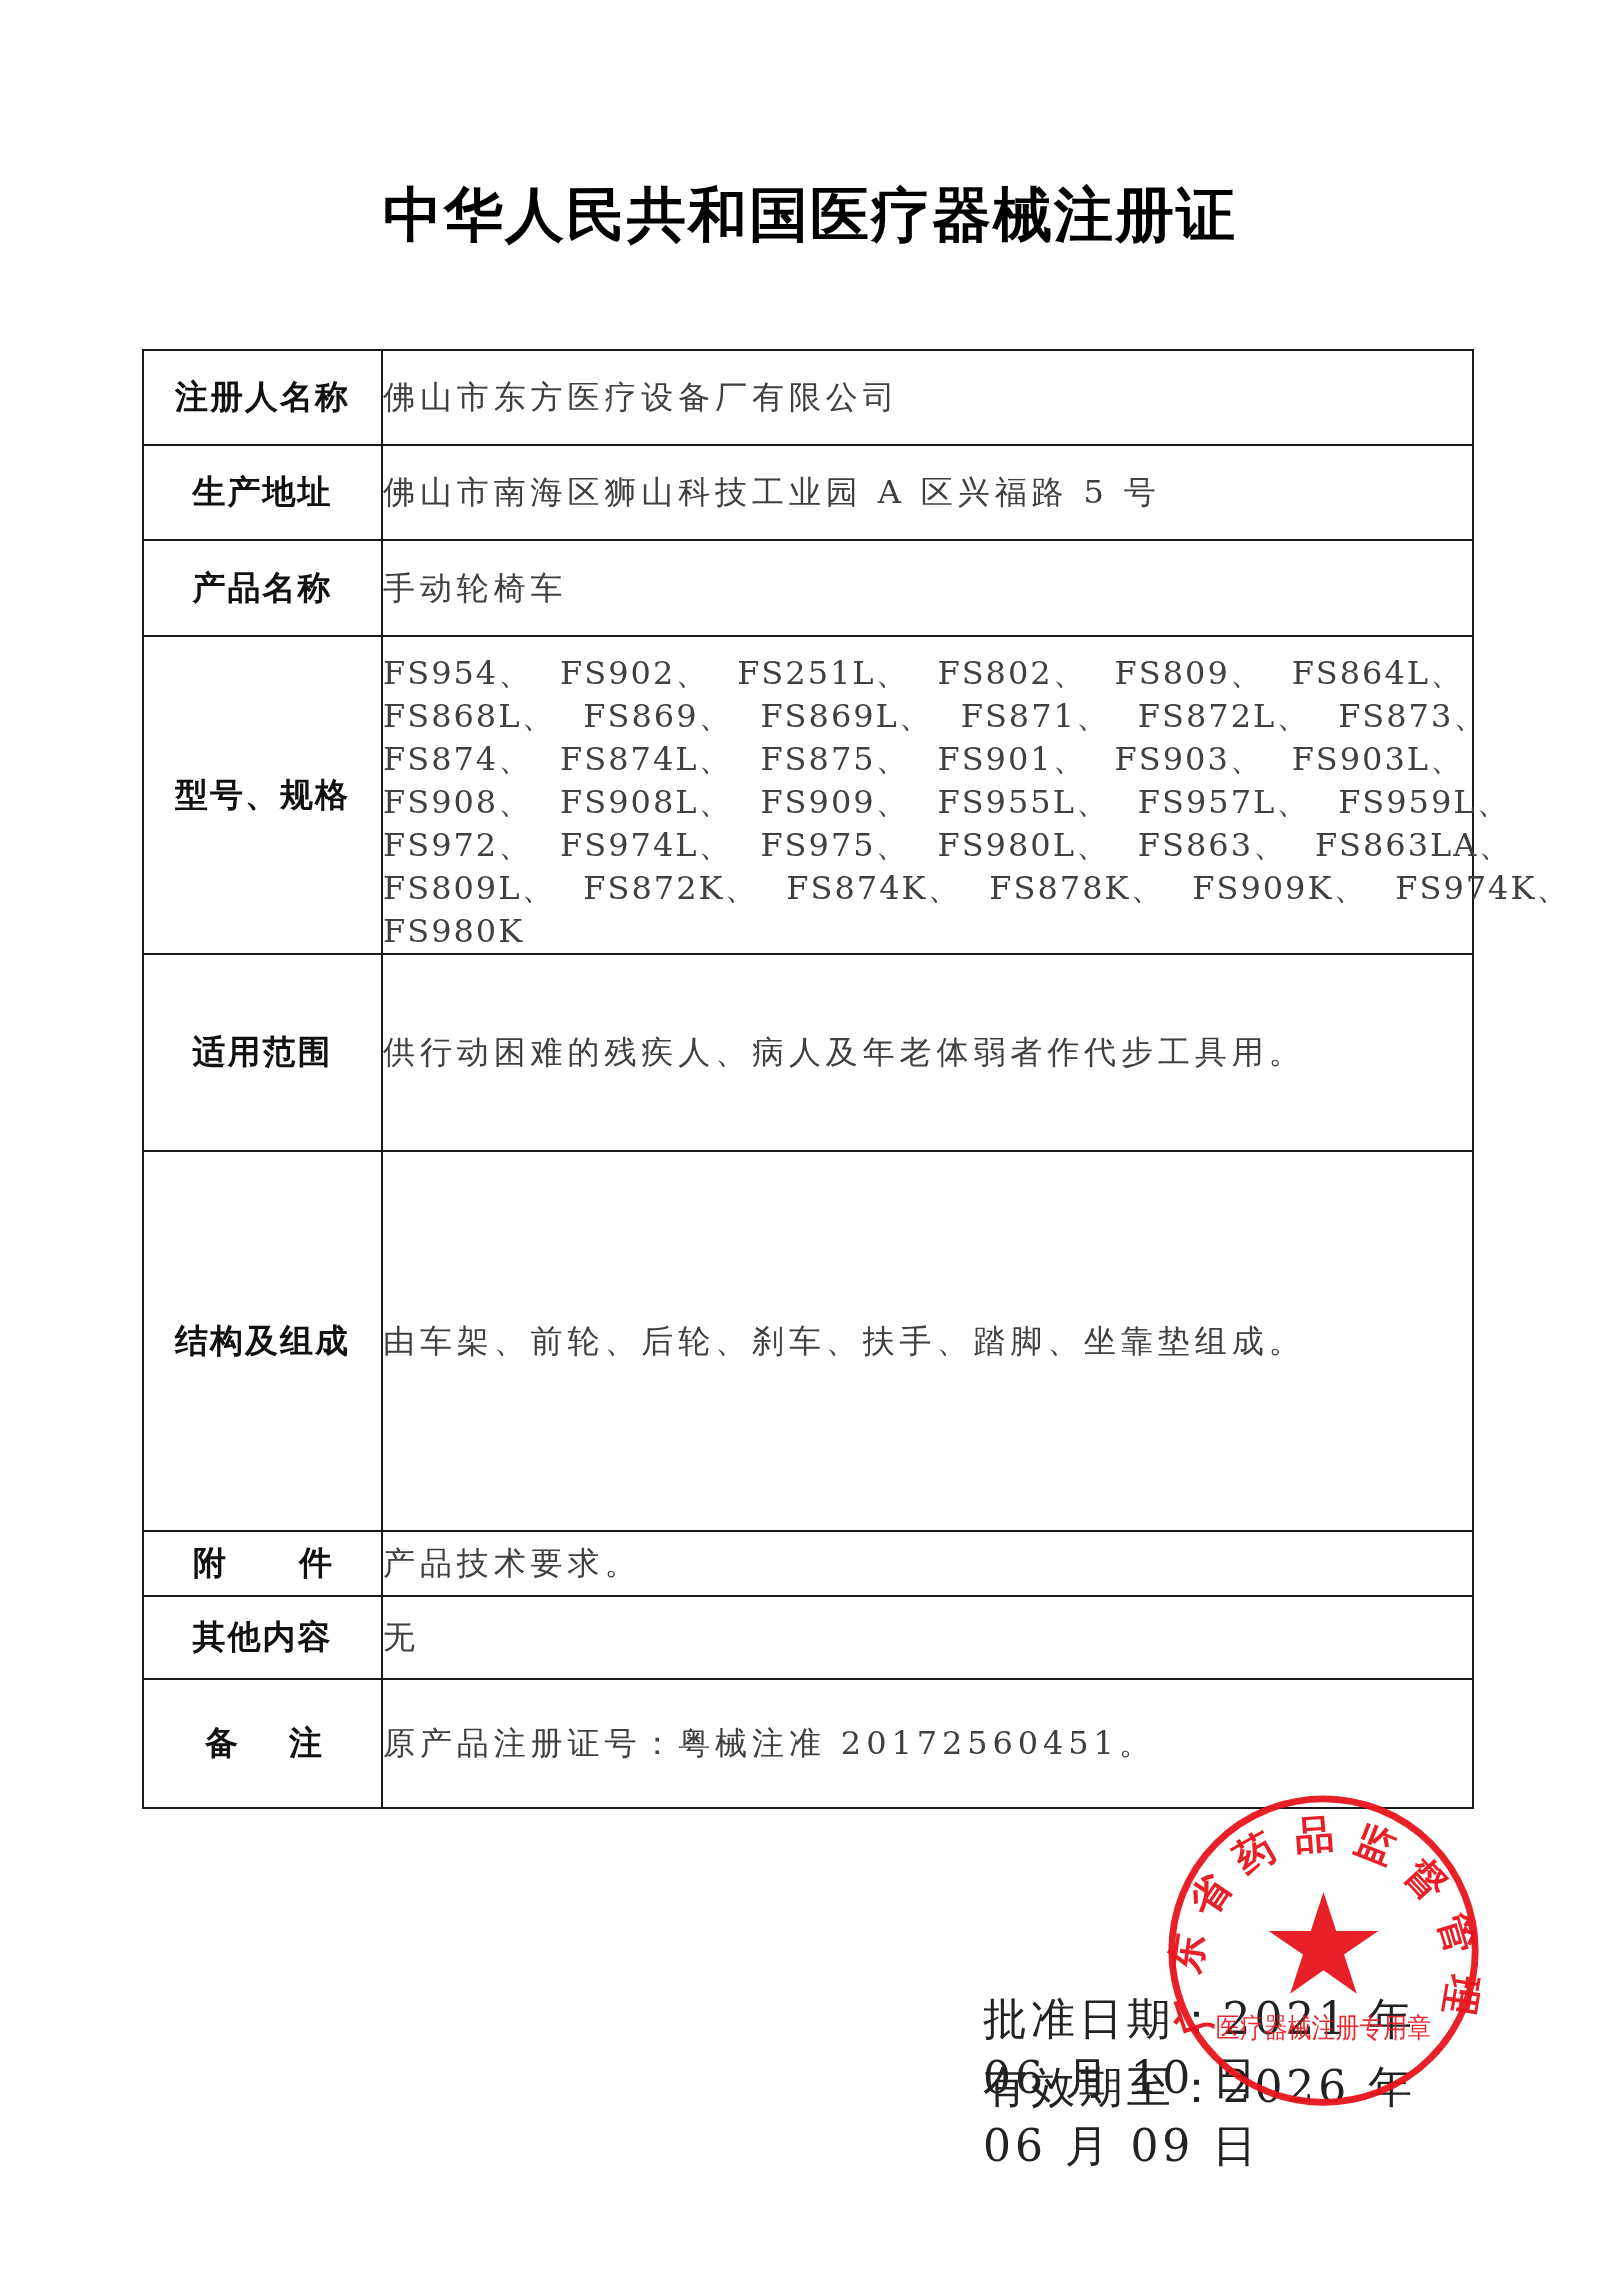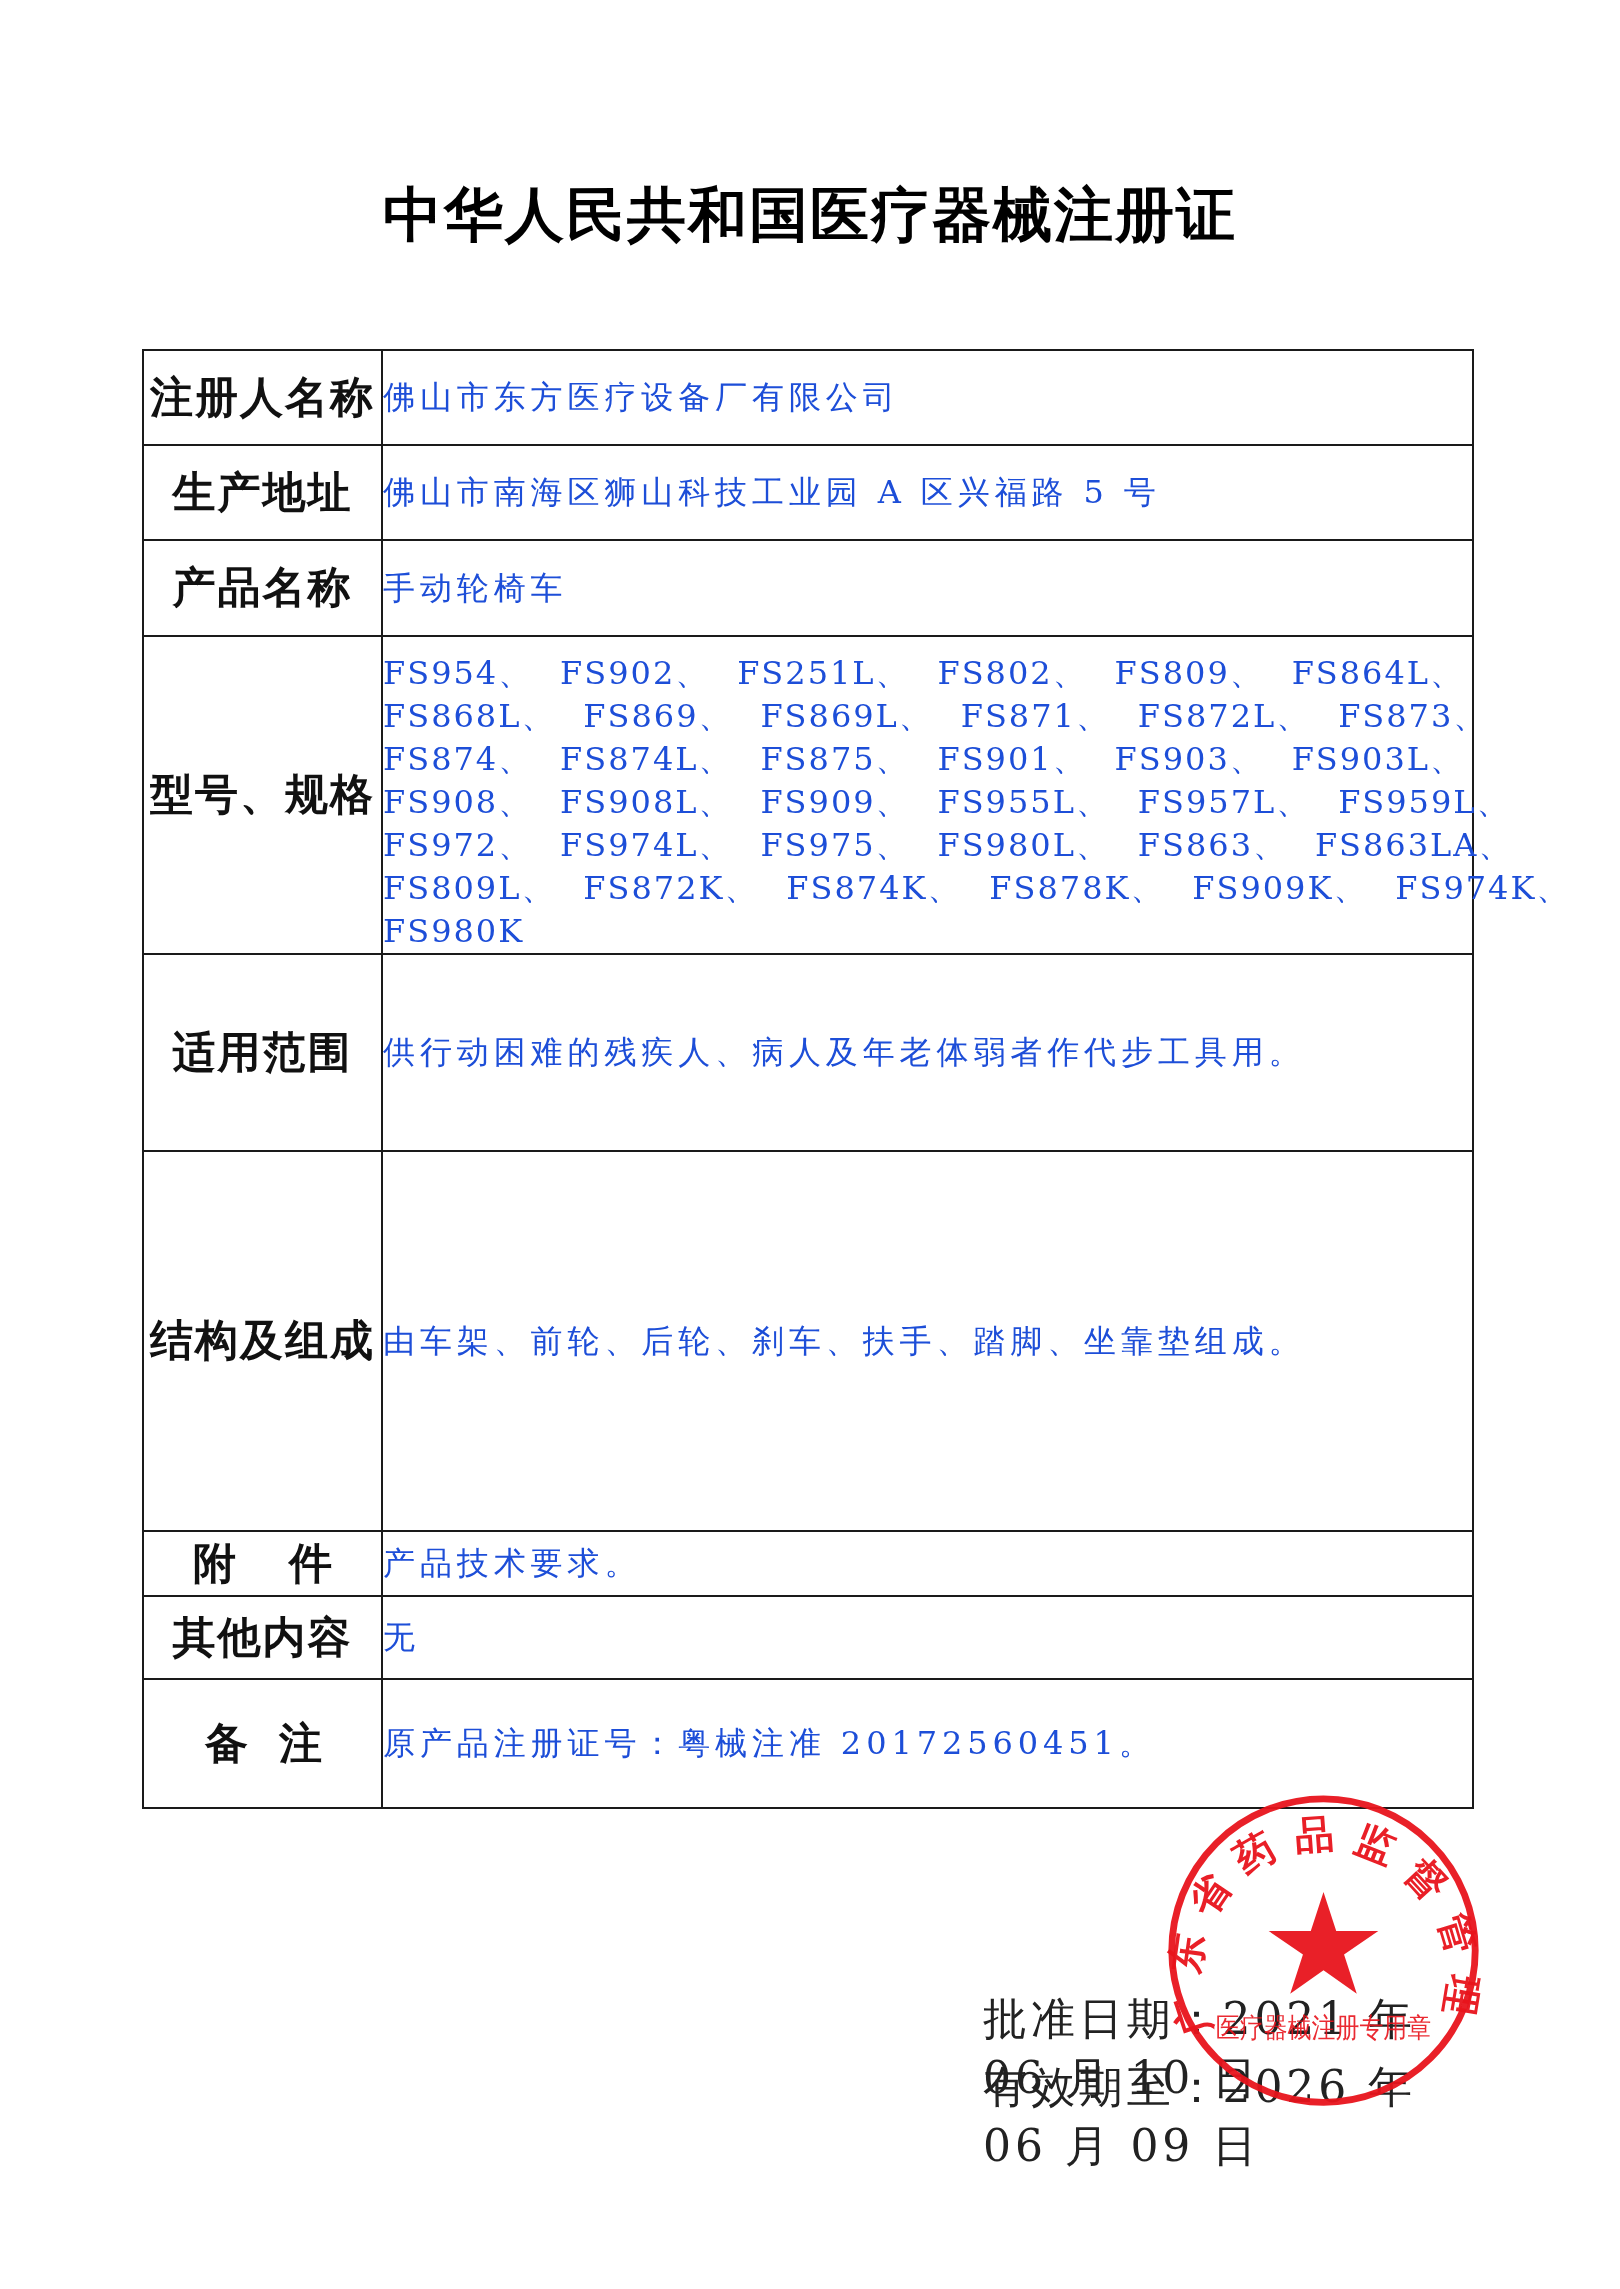--- a/index.html
+++ b/index.html
@@ -15,27 +15,27 @@
     font-family: "DejaVu Sans", sans-serif; font-size: 33px; color: #111;
   }
   .regno .label { font-weight: bold; }
   table.cert {
     position: absolute; left: 142px; top: 349px; width: 1332px;
     border-collapse: collapse; table-layout: fixed;
   }
   table.cert td { border: 2.9px solid #1a1a1a; padding: 0; vertical-align: middle; }
   td.lab {
     width: 237px; text-align: center;
-    font-family: "DejaVu Sans", sans-serif; font-weight: bold; font-size: 43px; letter-spacing: 2px;
+    font-family: "DejaVu Sans", sans-serif; font-weight: bold; font-size: 33px; letter-spacing: 2px;
   }
   td.lab.spread span.a { float: left; margin-left: 49px; }
   td.lab.spread span.b { float: right; margin-right: 47px; }
   td.val {
     padding-left: 11.8px; padding-right: 9.8px;
-    font-family: "DejaVu Serif", serif; font-size: 32px; letter-spacing: 4.9px; line-height: 43px; color: #1d4ed8; margin-top: 48px;
+    font-family: "DejaVu Serif", serif; font-size: 32px; letter-spacing: 4.9px; line-height: 43px; color: #404040; margin-top: 48px;
   }
   td.val.models { line-height: 43px; vertical-align: top; padding-top: 15px; letter-spacing: 2px; }
   .model-line { white-space: nowrap; word-spacing: 15.7px; }
   .footer-left {
     position: absolute; left: 162px; top: 1990px;
     font-family: "DejaVu Serif", serif; font-size: 32px; letter-spacing: 3.9px; color: #222;
   }
   .footer-right { position: absolute; left: 983px; font-family: "DejaVu Serif", serif; font-size: 44px; letter-spacing: 3.9px; color: #222; }
   .approve { top: 1990px; }
   .valid { top: 2058px; }

